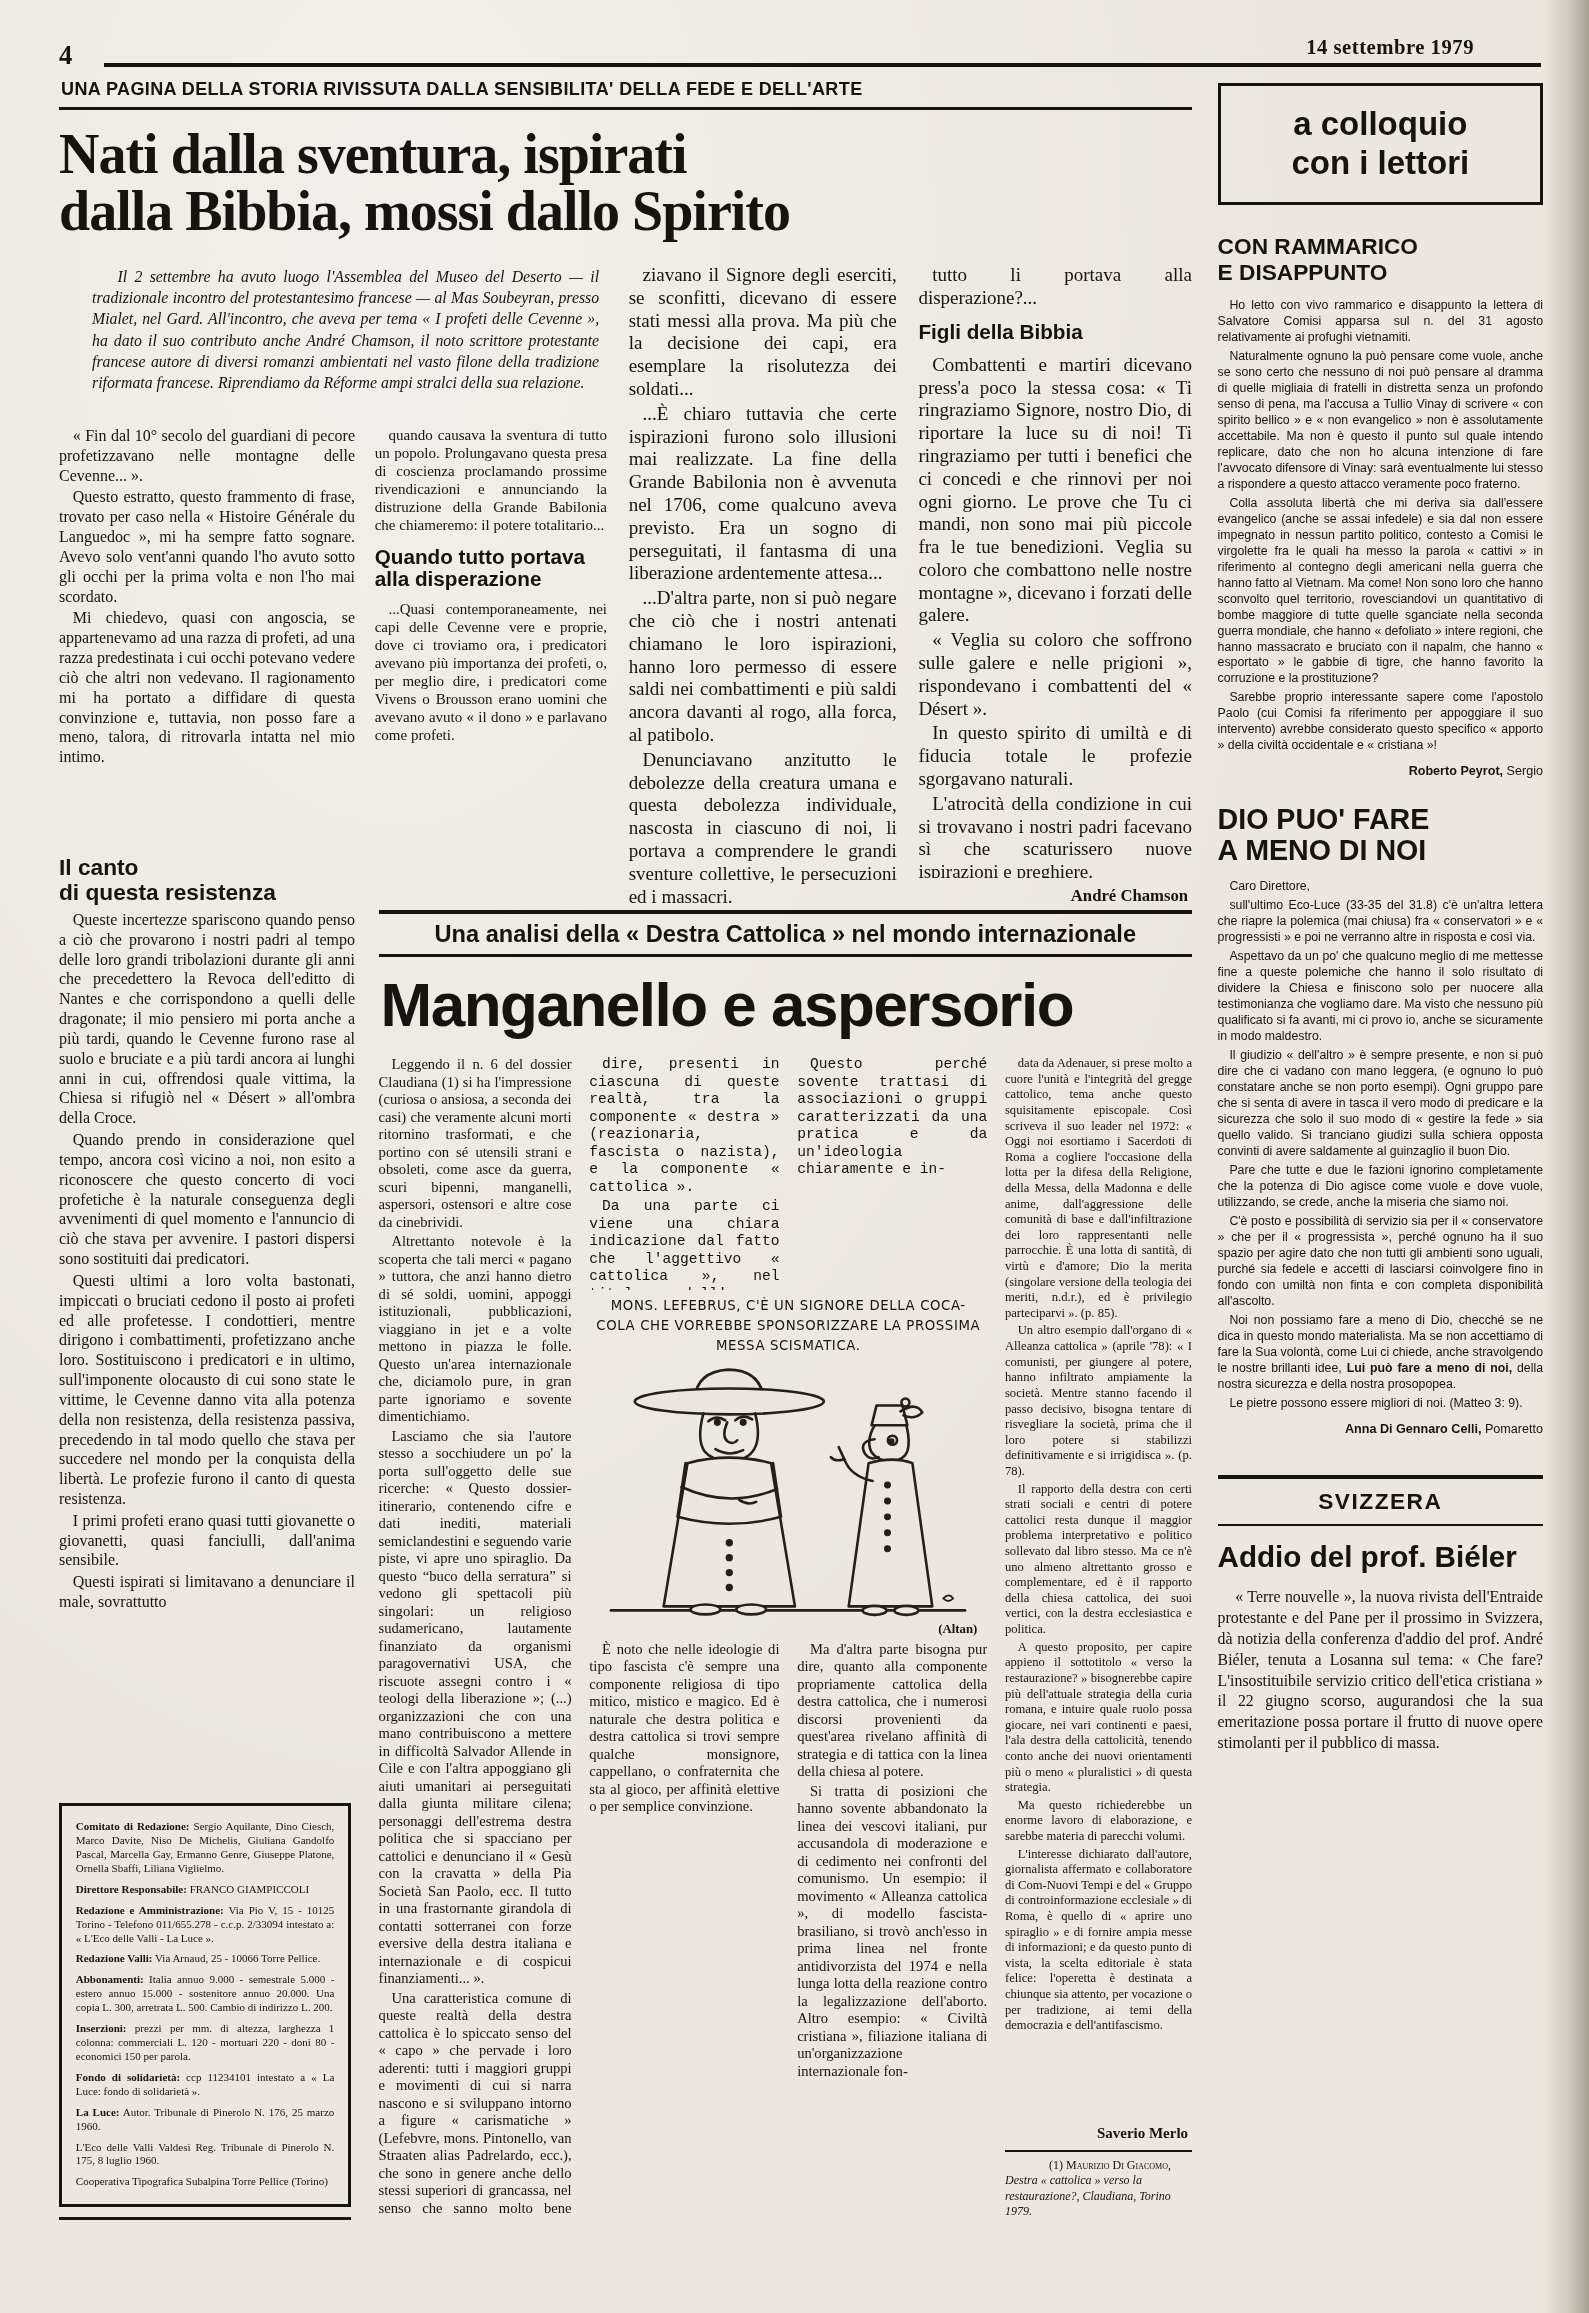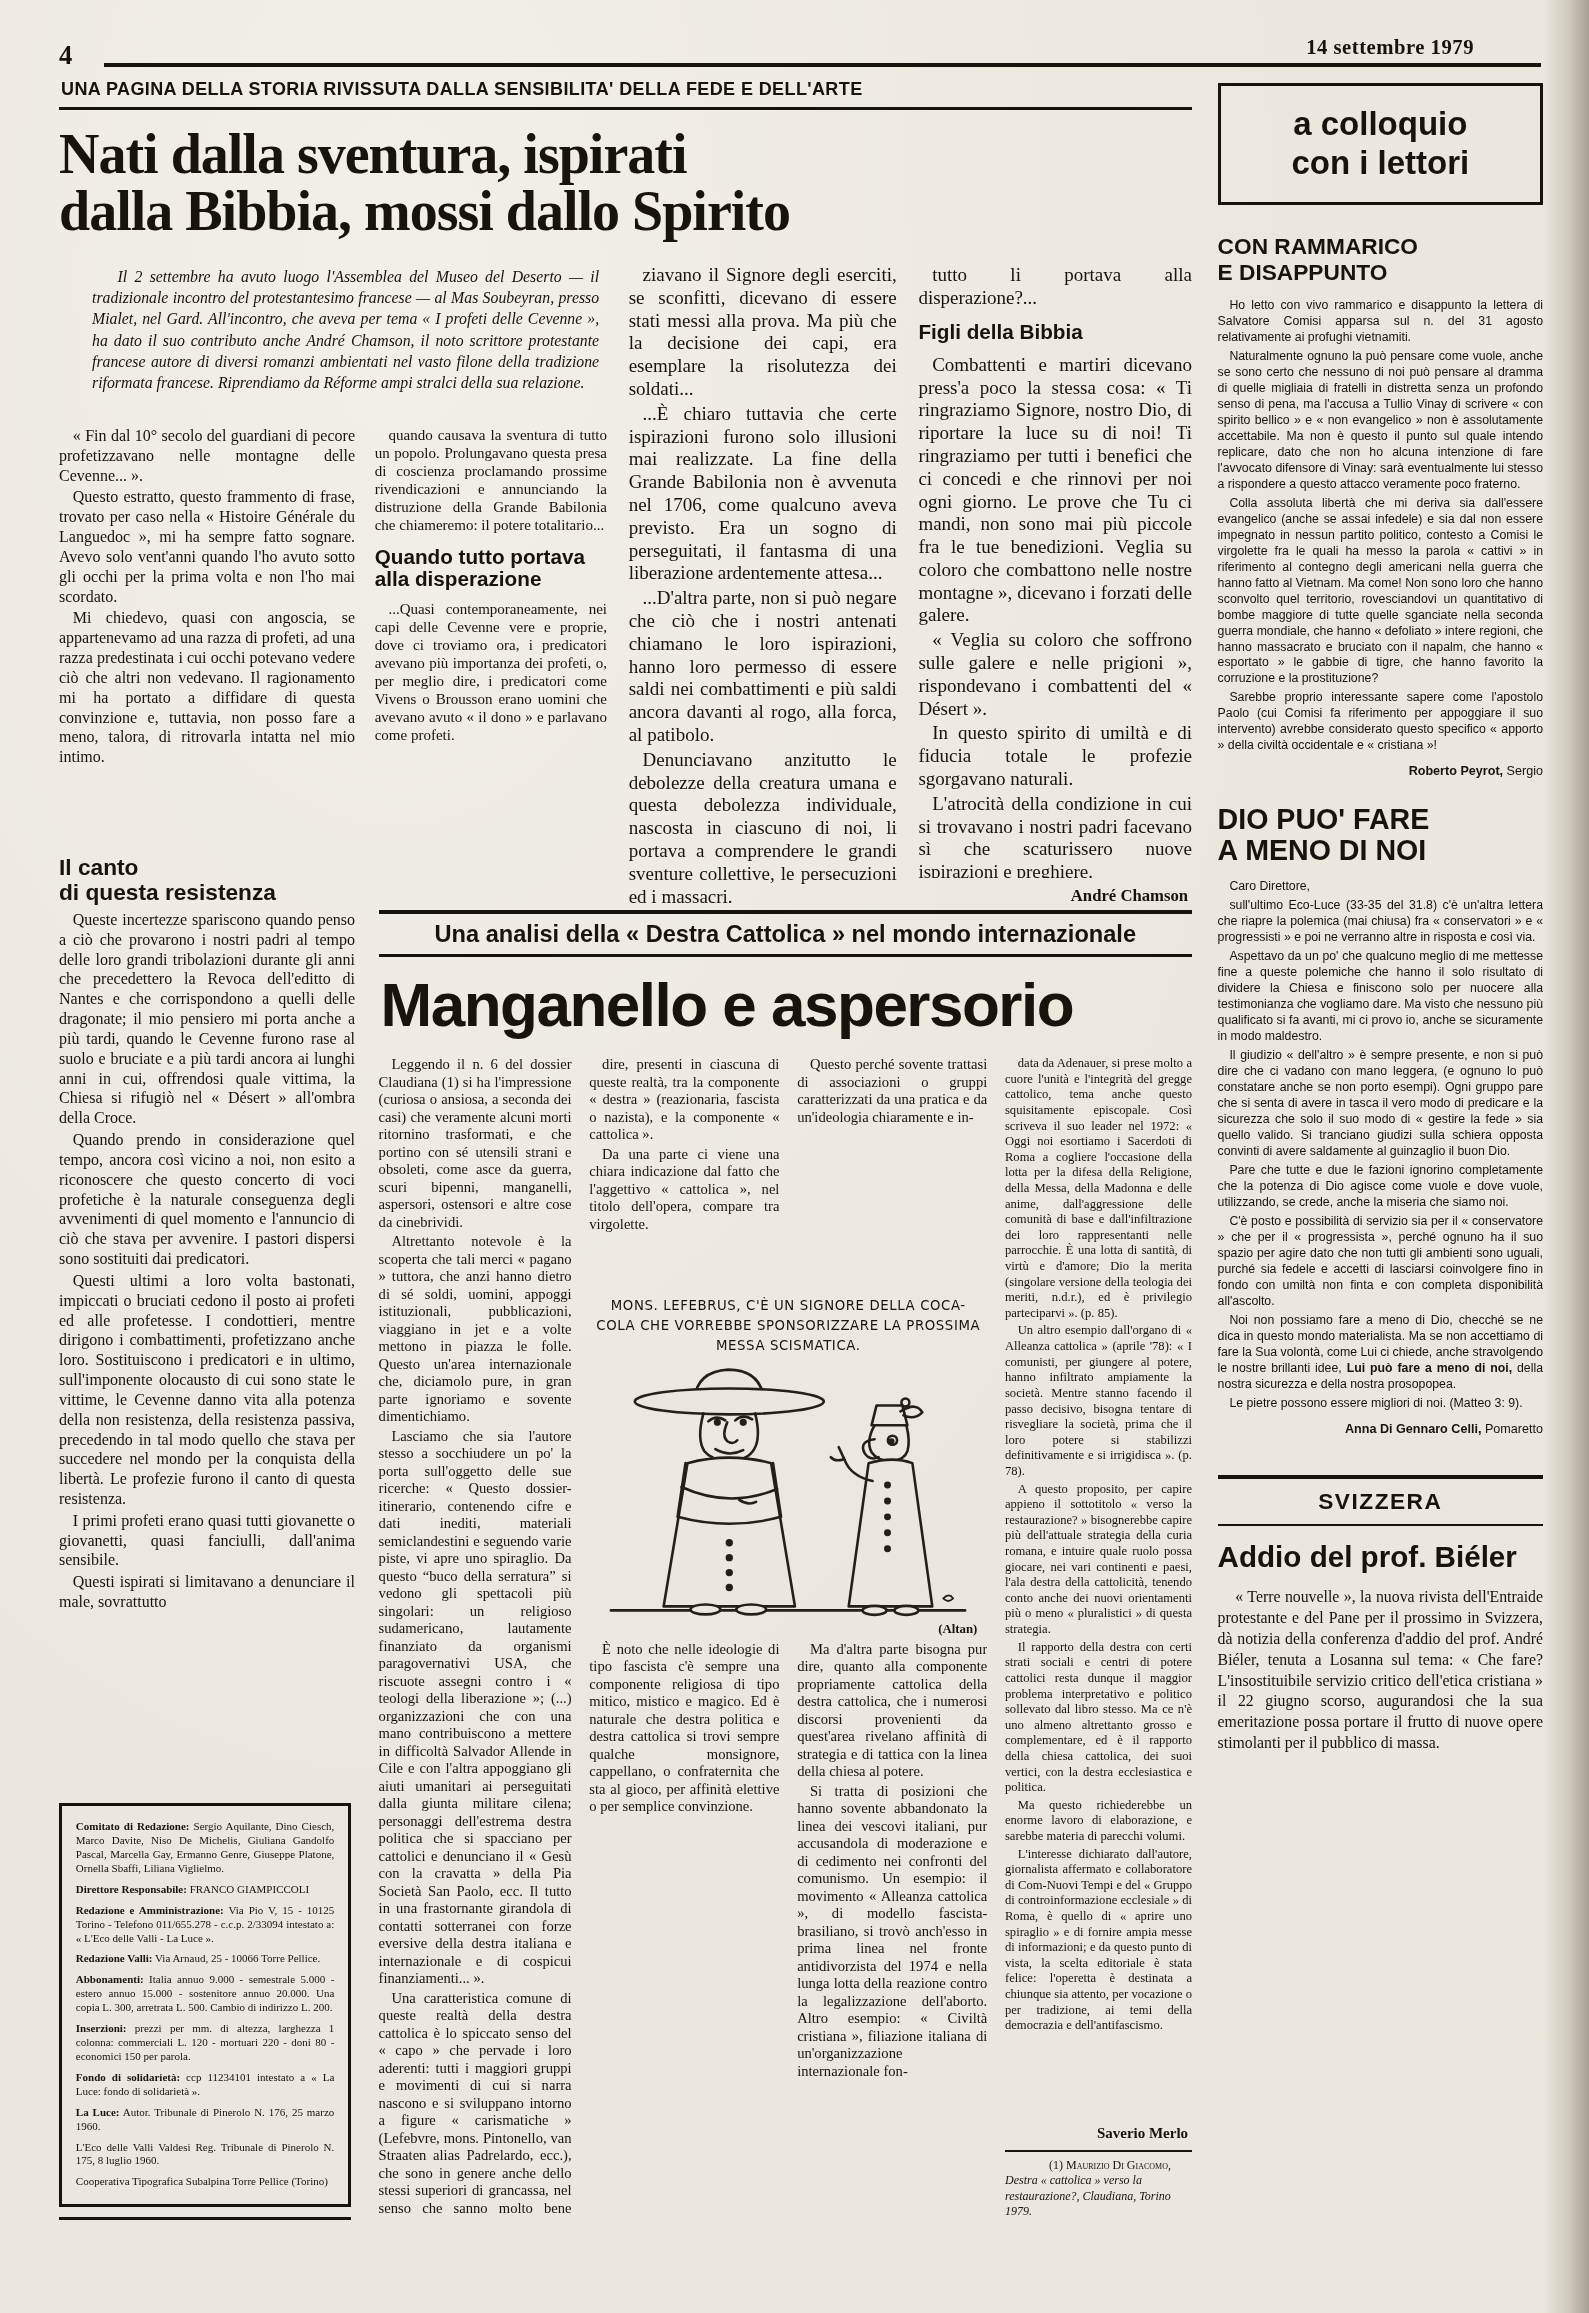--- a/index.html
+++ b/index.html
@@ -48,21 +48,21 @@
   .mast-rule{height:3px;background:#17130d;margin:9.9px 3.9px 0 0;}
   .mang{flex:1;min-width:0;display:flex;flex-direction:column;overflow:hidden;}
   .mang-banner{border-top:4.9px solid #17130d;text-align:center;font:700 23.6px "Liberation Sans",sans-serif;padding:6.9px 0 5.9px;}
   .mang-banner-rule{height:3px;background:#17130d;}
   .mang-headline{font:700 62px/1 "Liberation Sans",sans-serif;letter-spacing:-1.5px;margin:17.7px 0 19.7px 2px;}
   .mang-body{flex:1;display:flex;gap:17.7px;overflow:hidden;}
   .mang-body p{font-size:14.6px;line-height:1.2;text-align:justify;margin:0 0 2px;text-indent:12.8px;}
   .m1{width:193px;flex:none;overflow:hidden;}
   .mmid{width:398px;flex:none;display:flex;flex-direction:column;overflow:hidden;}
   .mtoprow{display:flex;gap:17.7px;height:234px;overflow:hidden;}
-  .m2t,.m3t{flex:1;min-width:0;overflow:hidden;}
+  .m2t,.m3t{flex:1;min-width:0;overflow:hidden;font-family:Liberation Mono, monospace;}
   .mbotrow{flex:1;display:flex;gap:17.7px;overflow:hidden;}
   .m2b,.m3b{flex:1;min-width:0;overflow:hidden;}
   .m4{flex:1;min-width:0;display:flex;flex-direction:column;overflow:hidden;}
   .m4 p{font-size:12.6px;line-height:1.24;}
   .m4-text{flex:1;overflow:hidden;}
   .m4 .sig{font-size:15px;}
   .footnote{border-top:2px solid #17130d;margin-top:7.9px;padding-top:5.9px;font-size:12px;line-height:1.3;}
   .fn-name{font-variant:small-caps;margin-left:44px;}
   .fn-title{font-style:italic;}
   
@@ -261,22 +261,22 @@
                   <div class="m3b">
                       <p>Ma d'altra parte bisogna pur dire, quanto alla componente propriamente cattolica della destra cattolica, che i numerosi discorsi provenienti da quest'area rivelano affinità di strategia e di tattica con la linea della chiesa al potere.</p>
                       <p>Si tratta di posizioni che hanno sovente abbandonato la linea dei vescovi italiani, pur accusandola di moderazione e di cedimento nei confronti del comunismo. Un esempio: il movimento « Alleanza cattolica », di modello fascista-brasiliano, si trovò anch'esso in prima linea nel fronte antidivorzista del 1974 e nella lunga lotta della reazione contro la legalizzazione dell'aborto. Altro esempio: « Civiltà cristiana », filiazione italiana di un'organizzazione internazionale fon-</p>
                     </div>
                 </div>
               </div>
               <div class="m4">
                 <div class="m4-text">
                     <p>data da Adenauer, si prese molto a cuore l'unità e l'integrità del gregge cattolico, tema anche questo squisitamente episcopale. Così scriveva il suo leader nel 1972: « Oggi noi esortiamo i Sacerdoti di Roma a cogliere l'occasione della lotta per la difesa della Religione, della Messa, della Madonna e delle anime, dall'aggressione delle comunità di base e dall'infiltrazione dei loro rappresentanti nelle parrocchie. È una lotta di santità, di virtù e d'amore; Dio la merita (singolare versione della teologia dei meriti, n.d.r.), ed è privilegio parteciparvi ». (p. 85).</p>
                     <p>Un altro esempio dall'organo di « Alleanza cattolica » (aprile '78): « I comunisti, per giungere al potere, hanno infiltrato ampiamente la società. Mentre stanno facendo il passo decisivo, bisogna tentare di risvegliare la società, prima che il loro potere si stabilizzi definitivamente e si irrigidisca ». (p. 78).</p>
+                    <p>Il rapporto della destra con certi strati sociali e centri di potere cattolici resta dunque il maggior problema interpretativo e politico sollevato dal libro stesso. Ma ce n'è uno almeno altrettanto grosso e complementare, ed è il rapporto della chiesa cattolica, dei suoi vertici, con la destra ecclesiastica e politica.</p>
                     <p>A questo proposito, per capire appieno il sottotitolo « verso la restaurazione? » bisognerebbe capire più dell'attuale strategia della curia romana, e intuire quale ruolo possa giocare, nei vari continenti e paesi, l'ala destra della cattolicità, tenendo conto anche dei nuovi orientamenti più o meno « pluralistici » di questa strategia.</p>
-                    <p>Il rapporto della destra con certi strati sociali e centri di potere cattolici resta dunque il maggior problema interpretativo e politico sollevato dal libro stesso. Ma ce n'è uno almeno altrettanto grosso e complementare, ed è il rapporto della chiesa cattolica, dei suoi vertici, con la destra ecclesiastica e politica.</p>
                     <p>Ma questo richiederebbe un enorme lavoro di elaborazione, e sarebbe materia di parecchi volumi.</p>
                     <p>L'interesse dichiarato dall'autore, giornalista affermato e collaboratore di Com-Nuovi Tempi e del « Gruppo di controinformazione ecclesiale » di Roma, è quello di « aprire uno spiraglio » e di fornire ampia messe di informazioni; e da questo punto di vista, la scelta editoriale è stata felice: l'operetta è destinata a chiunque sia attento, per vocazione o per tradizione, ai temi della democrazia e dell'antifascismo.</p>
                   </div>
                 <div class="sig">Saverio Merlo</div>
                 <div class="footnote">
                   <span class="fn-name">(1) Maurizio Di Giacomo,</span><span class="fn-title"> Destra « cattolica » verso la restaurazione?, Claudiana, Torino 1979.</span>
                 </div>
               </div>
             </div>
           </div>

